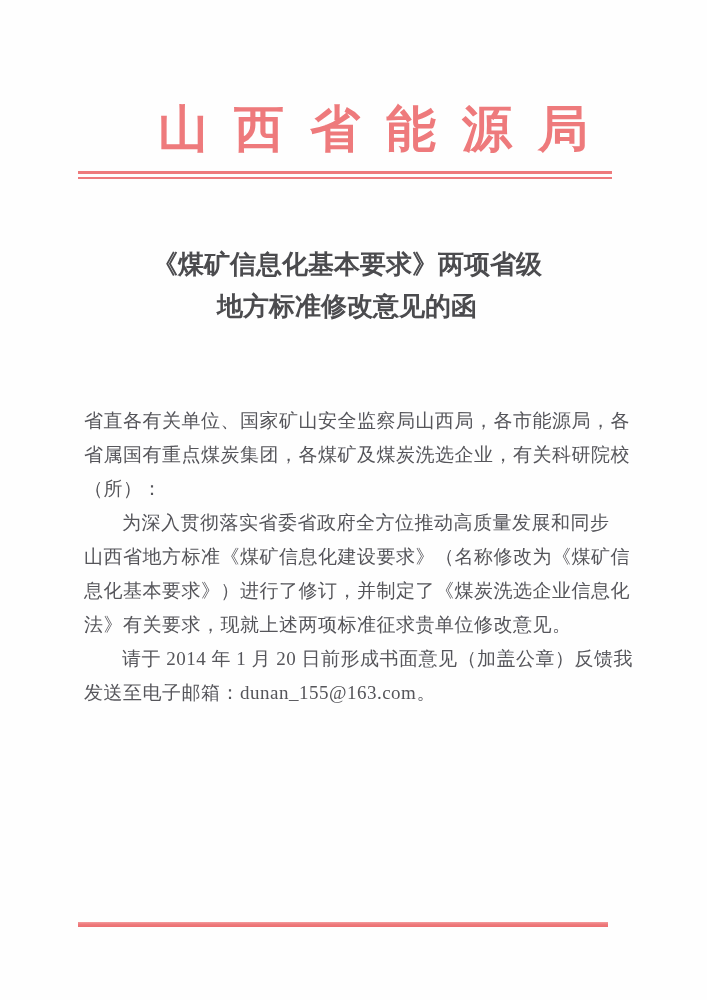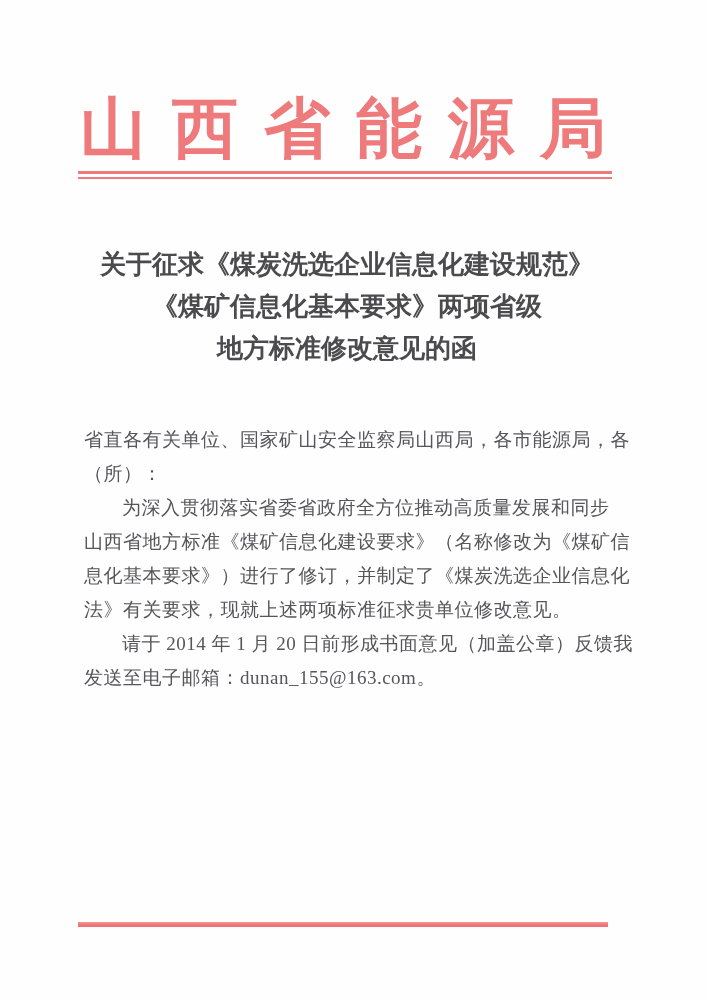--- a/index.html
+++ b/index.html
@@ -14,22 +14,22 @@
     background: #fefefe;
     font-family: "Liberation Serif", "DejaVu Serif", serif;
     overflow: hidden;
   }
   
   .agency {
     position: absolute;
     top: 98px;
     left: 80px;
     width: 534px;
-    text-align: center;
-    font-size: 66px;
+    text-align: right;
+    font-size: 50px;
     font-weight: bold;
     color: var(--accent, #ee7a7c);
     letter-spacing: 26px;
     white-space: nowrap;
     line-height: 62px;
   }
   
   .rule-top {
     position: absolute;
     top: 171px;
@@ -57,21 +57,20 @@
   }
   
   .body-text {
     position: absolute;
     top: 404px;
     left: 84px;
     width: 530px;
     font-size: 19px;
     color: var(--body-color, #55555a);
     line-height: 34px;
-    margin-top: 19px;
   }
   .line {
     height: 34px;
     white-space: nowrap;
     letter-spacing: 0.5px;
   }
   .line.indent {
     padding-left: 38px;
   }
   
@@ -87,28 +86,28 @@
 </head>
 <body>
 
 <div class="page" style="background: rgb(254, 254, 254);">
 
   <div class="agency">山西省能源局</div>
 
   <div class="rule-top"></div>
 
   <div class="doc-title">
-    <div class="title-line">关于征求《煤炭洗选企业信息化建设规范》</div>
     <div class="title-line">《煤矿信息化基本要求》两项省级</div>
     <div class="title-line">地方标准修改意见的函</div>
   </div>
 
   <div class="body-text">
 
     <div class="line">省直各有关单位、国家矿山安全监察局山西局，各市能源局，各</div>
+    <div class="line">省属国有重点煤炭集团，各煤矿及煤炭洗选企业，有关科研院校</div>
     <div class="line">（所）：</div>
 
     <div class="line indent">为深入贯彻落实省委省政府全方位推动高质量发展和同步</div>
     <div class="line">山西省地方标准《煤矿信息化建设要求》（名称修改为《煤矿信</div>
     <div class="line">息化基本要求》）进行了修订，并制定了《煤炭洗选企业信息化</div>
     <div class="line">法》有关要求，现就上述两项标准征求贵单位修改意见。</div>
 
     <div class="line indent">请于 2014 年 1 月 20 日前形成书面意见（加盖公章）反馈我</div>
     <div class="line">发送至电子邮箱：dunan_155@163.com。</div>
   </div>

